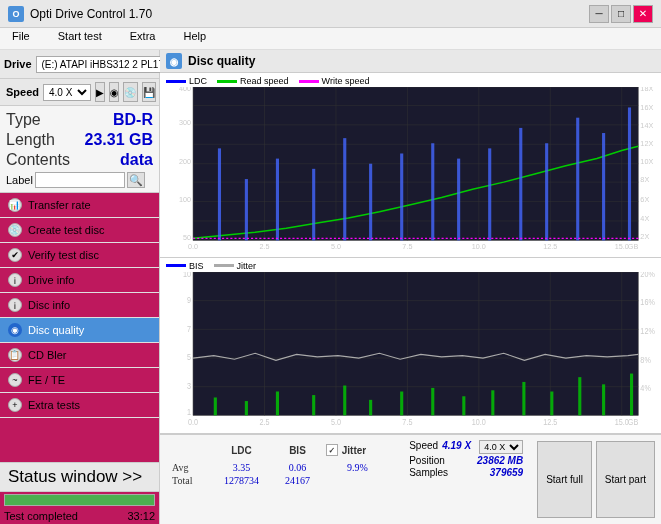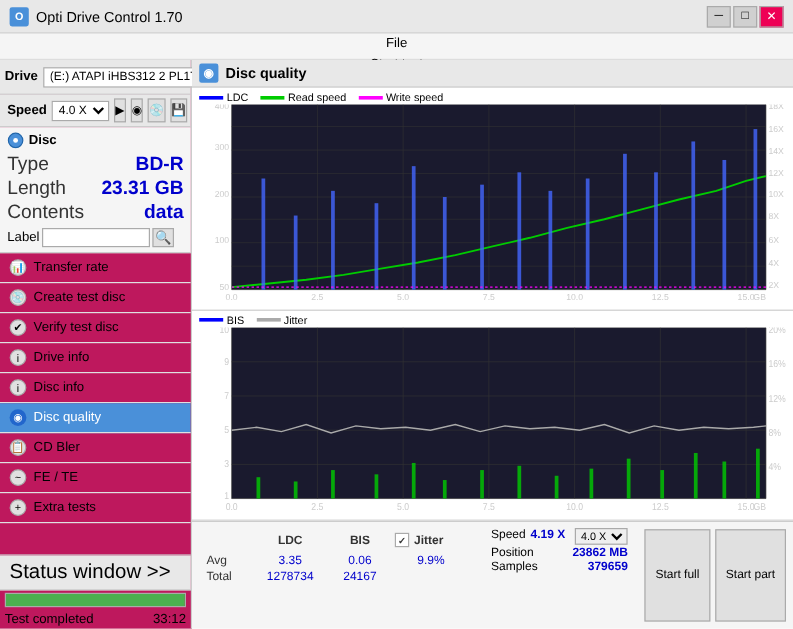--- a/index.html
+++ b/index.html
@@ -7,21 +7,21 @@
 
     
     .titlebar { background: #e8e8e8; height: 28px; display: flex; align-items: center; padding: 0 8px; border-bottom: 1px solid #ccc; justify-content: space-between; }
     .titlebar-left { display: flex; align-items: center; gap: 6px; font-size: 12px; font-weight: 500; }
     .titlebar-icon { width: 16px; height: 16px; background: #4a90d9; border-radius: 2px; display: flex; align-items: center; justify-content: center; }
     .titlebar-controls { display: flex; gap: 2px; }
     .titlebar-btn { width: 20px; height: 18px; background: #d0d0d0; border: 1px solid #aaa; cursor: pointer; display: flex; align-items: center; justify-content: center; font-size: 10px; }
     .titlebar-btn.close { background: #e05; color: white; }
 
     
-    .menubar { background: #f5f5f5; height: 22px; display: flex; align-items: center; padding: 0 4px; border-bottom: 1px solid #ddd; gap: 2px; flex-direction: column; }
+    .menubar { background: #f5f5f5; height: 22px; display: flex; padding: 0 4px; border-bottom: 1px solid #ddd; gap: 12px; }
     .menu-item { padding: 2px 8px; cursor: pointer; font-size: 11px; }
 
     
     .main-layout { display: flex; height: calc(524px - 28px - 22px); }
 
     
     .sidebar { width: 160px; min-width: 160px; background: #be185d; border-right: 1px solid #ccc; display: flex; flex-direction: column; }
 
     
     .drive-selector { padding: 4px; background: #e8e8e8; border-bottom: 1px solid #ccc; display: flex; align-items: center; gap: 4px; }
@@ -65,26 +65,26 @@
     
     .charts-area { flex: 1; display: flex; flex-direction: column; overflow: hidden; }
     .chart-container { flex: 1; position: relative; border-bottom: 1px solid #ccc; padding: 2px; }
     .chart-svg { width: 100%; height: 100%; }
 
     
     .stats-area { height: 90px; background: #f5f5f5; border-top: 1px solid #ccc; display: flex; }
     .stats-table { flex: 1; padding: 4px 8px; }
     .stats-table table { width: 100%; font-size: 10px; border-collapse: collapse; }
     .stats-table th { text-align: center; padding: 1px 4px; color: #333; font-weight: 600; }
-    .stats-table td { text-align: center; padding: 1px 4px; color: #0000cc; }
+    .stats-table td { text-align: center; padding: 1px 4px; color: #0000cc; font-family: Liberation Serif, serif; }
     .stats-table td.label { color: #333; text-align: left; }
     .stats-jitter { display: flex; align-items: center; gap: 4px; padding: 4px 0; font-size: 10px; }
     .checkbox { width: 12px; height: 12px; border: 1px solid #aaa; background: white; display: flex; align-items: center; justify-content: center; font-size: 8px; }
     .speed-row { display: flex; justify-content: space-between; margin: 1px 0; }
-    .speed-val { color: #0000cc; font-weight: 600; }
+    .speed-val { color: #0000cc; font-weight: 600; font-style: italic; }
     .action-btns { display: flex; flex-direction: row; gap: 4px; padding: 6px; justify-content: center; }
     .action-btn { padding: 3px 8px; background: #e0e0e0; border: 1px solid #aaa; cursor: pointer; font-size: 10px; white-space: nowrap; }
 
     .legend-line { display: flex; gap: 10px; font-size: 9px; padding: 1px 4px; }
     .legend-item { display: flex; align-items: center; gap: 3px; }
     .legend-dot { width: 20px; height: 3px; }
   </style>
 </head>
 <body>
 
@@ -126,29 +126,20 @@
       <select style="font-size:10px;padding:1px;border:1px solid #aaa;background:white;flex:1;">
         <option>4.0 X</option>
       </select>
       <div style="width:22px;height:20px;background:#e0e0e0;border:1px solid #aaa;cursor:pointer;display:flex;align-items:center;justify-content:center;font-size:10px;">▶</div>
       <div style="width:22px;height:20px;background:#e0e0e0;border:1px solid #aaa;cursor:pointer;display:flex;align-items:center;justify-content:center;font-size:10px;">◉</div>
       <div style="width:22px;height:20px;background:#e0e0e0;border:1px solid #aaa;cursor:pointer;display:flex;align-items:center;justify-content:center;font-size:10px;">💿</div>
       <div style="width:22px;height:20px;background:#e0e0e0;border:1px solid #aaa;cursor:pointer;display:flex;align-items:center;justify-content:center;font-size:10px;">💾</div>
     </div>
 
     <div class="disc-info-panel">
-      <div class="disc-header">
-        <div class="disc-header-icon">
-          <svg width="14" height="14" viewBox="0 0 14 14">
-              <circle cx="7" cy="7" r="6" fill="#4a90d9" stroke="#2266aa" stroke-width="1"></circle>
-              <circle cx="7" cy="7" r="2" fill="white"></circle>
-            </svg>
-        </div>
-        <span class="disc-title">Disc</span>
-      </div>
       <div class="disc-row">
         <span class="label">Type</span>
         <span class="val">BD-R</span>
       </div>
       <div class="disc-row">
         <span class="label">Length</span>
         <span class="val">23.31 GB</span>
       </div>
       <div class="disc-row">
         <span class="label">Contents</span>

